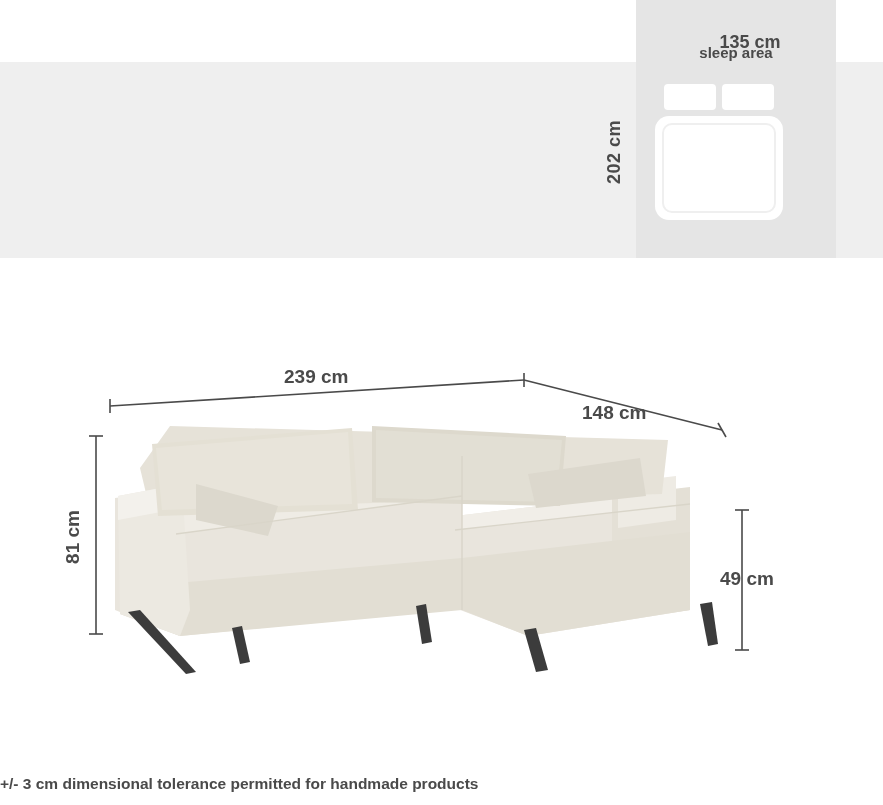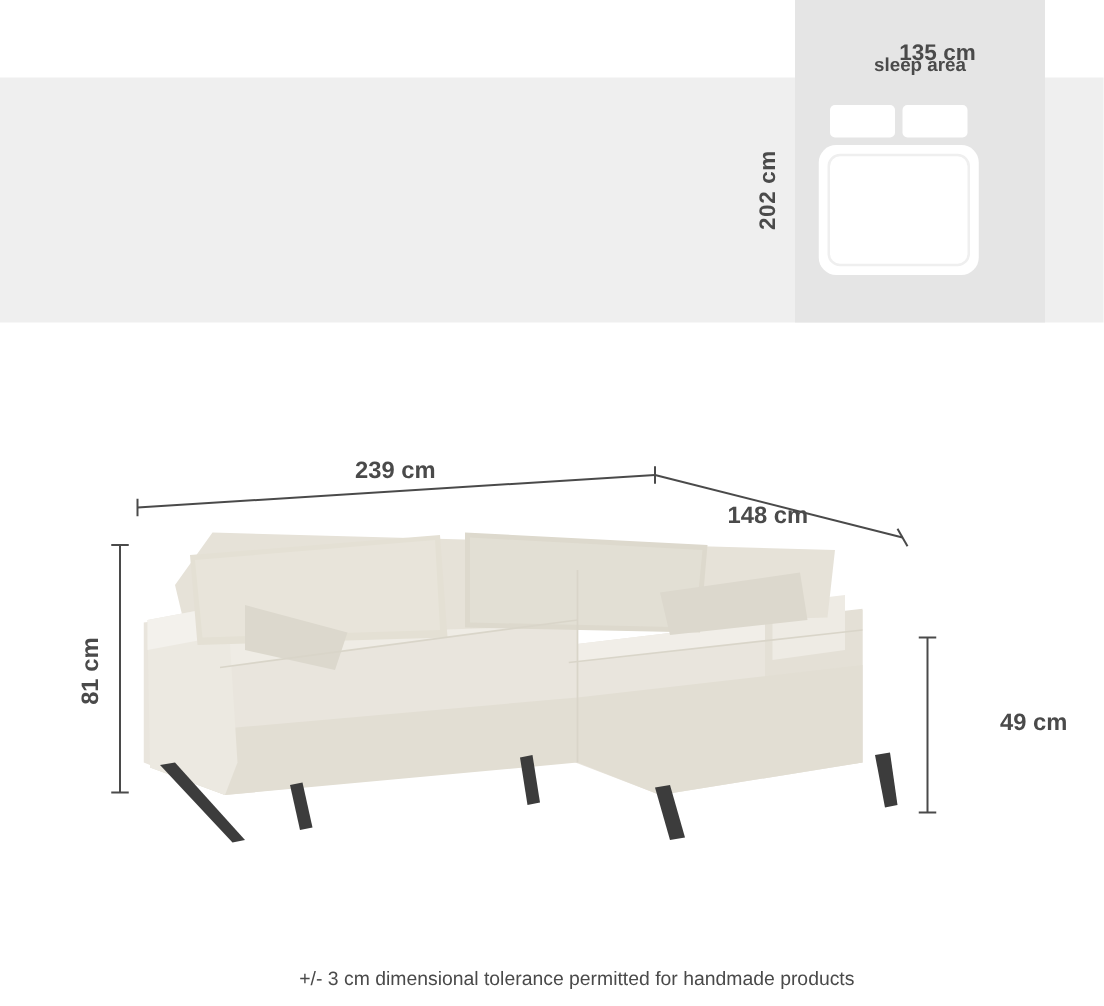--- a/index.html
+++ b/index.html
@@ -143,34 +143,33 @@
     top: 124px;
     margin-top: 20px;
   }
   .dim-81 {
     left: 62px;
     top: 252px;
     writing-mode: vertical-rl;
     transform: rotate(180deg);
   }
   .dim-49 {
-    left: 800px;
+    left: 720px;
     top: 310px;
   }
 
   .footnote {
     position: absolute;
     left: 0;
     right: 0;
     top: 775px;
-    text-align: center;
+    text-align: left;
     font-size: 15.5px;
-    font-weight: normal;
-    color: #4a4a4a;
-    padding-left: 40px;
+    font-weight: bold;
+    color: #4a4a4a;
   }
 </style>
 </head>
 <body>
 
 <div class="page">
 
   <div class="top-panel">
     <div class="top-panel-band"></div>
     <div class="sleep-block">

